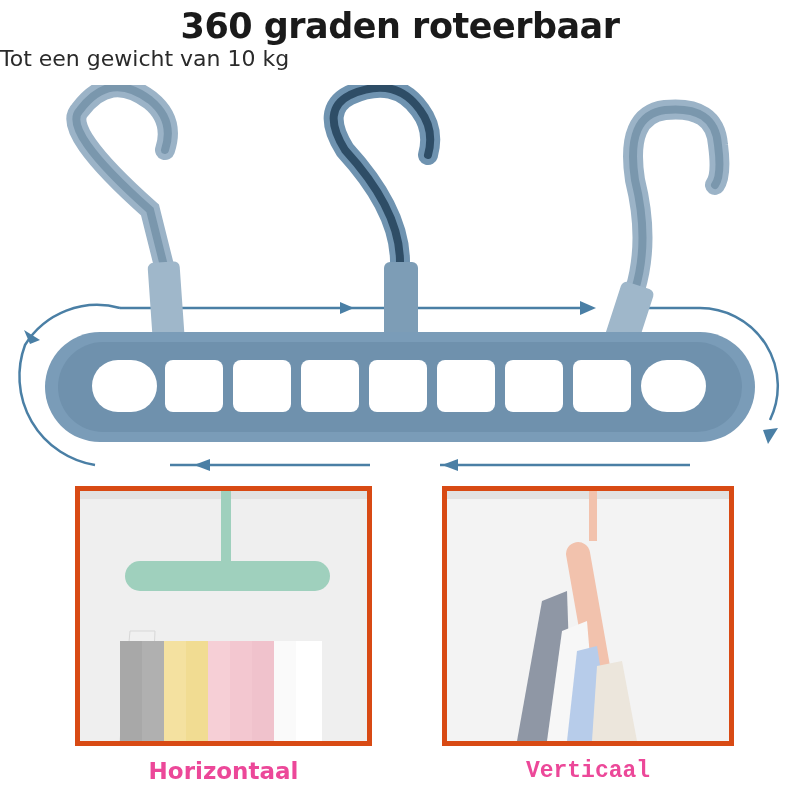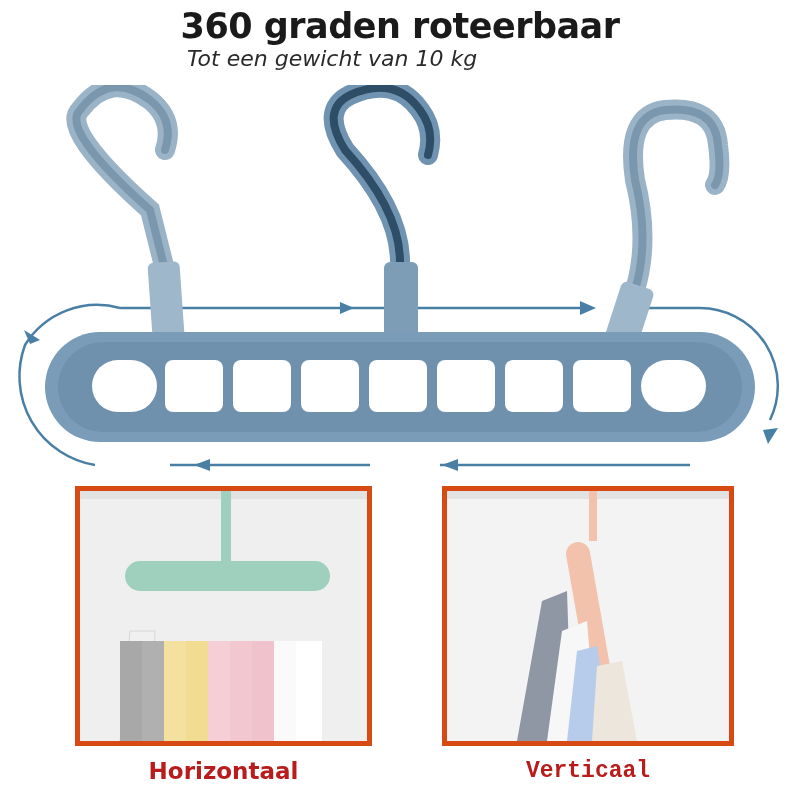--- a/index.html
+++ b/index.html
@@ -1,23 +1,23 @@
 <!DOCTYPE html>
 <html><head>
 <meta charset="utf-8">
 <style>
   html, body { margin:0; padding:0; background:#ffffff; }
   body { width:800px; height:800px; position:relative; overflow:hidden; font-family:"DejaVu Sans", sans-serif; }
   .title { position:absolute; top:6px; left:0; width:800px; text-align:center; font-size:35px; font-weight:bold; color:#1a1a1a; letter-spacing:-0.5px; }
-  .subtitle { position:absolute; top:46px; left:0; width:664px; text-align:center; font-size:22px; color:#2a2a2a;font-style:italic; }
+  .subtitle { position:absolute; top:46px; left:0; width:664px; font-size:22px; color:#2a2a2a; }
   .hero { position:absolute; left:0; top:85px; width:800px; height:395px; }
   .photo { position:absolute; border:5px solid #d84a14; background:#efefef; overflow:hidden; box-sizing:border-box; }
   .photo-left { left:75px; top:486px; width:297px; height:260px; }
   .photo-right { left:442px; top:486px; width:292px; height:260px; }
-  .caption { position:absolute; top:758px; font-size:23px; font-weight:bold; color:#b91c1c; text-align:center; }
+  .caption { position:absolute; top:758px; font-size:23px; font-weight:bold; color:#ec4899; text-align:center; }
   .cap-left { left:75px; width:297px; }
   .cap-right { left:442px; width:292px;font-family:Liberation Mono, monospace; }
 </style>
 </head>
 <body>
 
 <div class="title">360 graden roteerbaar</div>
 <div class="subtitle">Tot een gewicht van 10 kg</div>
 
 <div class="hero">

